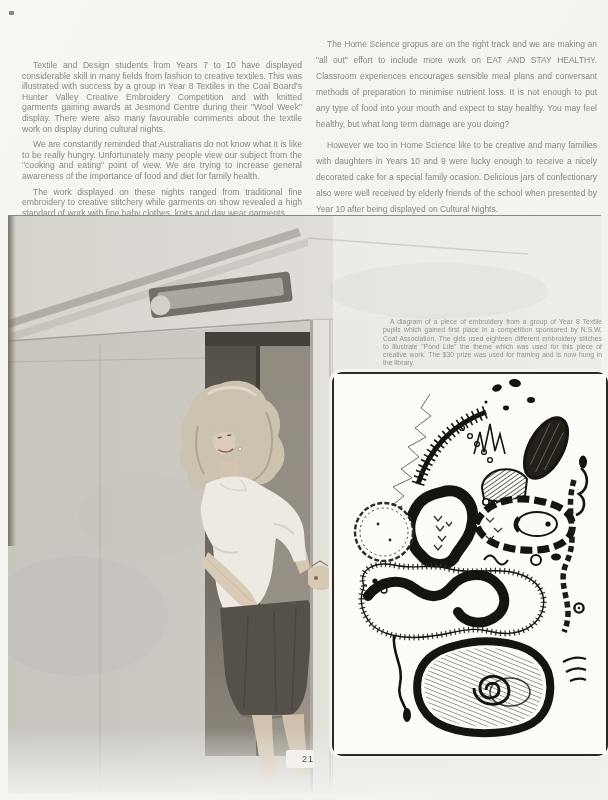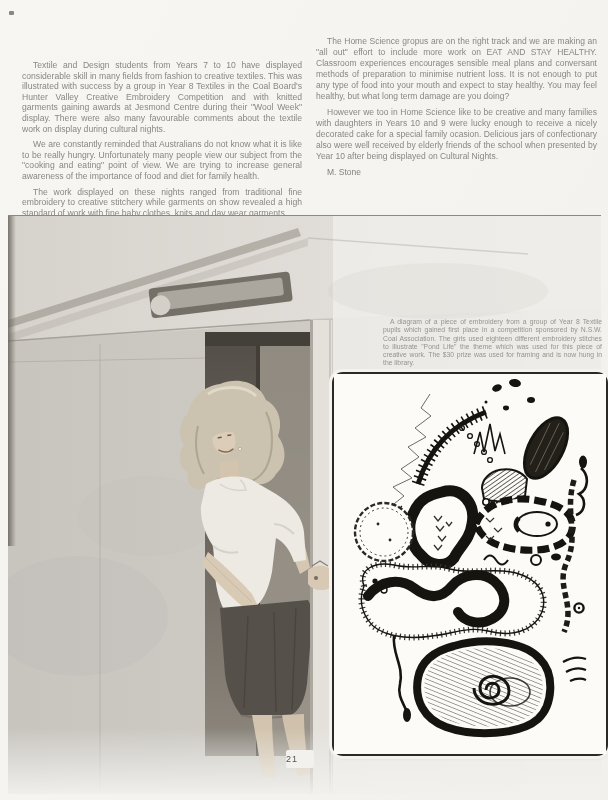--- a/index.html
+++ b/index.html
@@ -12,21 +12,21 @@
   .page{position:absolute;inset:0;background:linear-gradient(120deg,#f7f6f3 0%,#f4f3ef 60%,#f1f0ec 100%);}
   .corner-mark{position:absolute;left:9px;top:11px;width:5px;height:4px;background:#5a5852;opacity:.7;border-radius:1px;}
   .title{
     position:absolute;left:22px;top:10px;width:280px;
     text-align:center;font-size:21px;letter-spacing:1px;
     color:#4c4b48;font-weight:400;
   }
   .col{position:absolute;font-size:8.6px;line-height:10.6px;color:#8a8781;text-align:justify;}
   .col p{margin:0 0 5px 0;text-indent:11px;}
   .col-left{left:22px;top:44px;width:280px;margin-top:16px;}
-  .col-right{left:316px;top:36px;width:281px;font-size:8.5px;line-height:11px;}
+  .col-right{left:316px;top:36px;width:281px;font-size:8.5px;line-height:16px;}
   .byline{text-align:left;margin-top:6px;text-indent:0;padding-right:4px;color:#84817b;}
   .photo{
     position:absolute;left:8px;top:215px;width:593px;height:578px;
     border-top:1px solid #8d897f;
   }
   .photo svg{display:block;}
   .caption{
     position:absolute;left:383px;top:318px;width:219px;
     font-size:6.8px;line-height:8.3px;color:#97938c;text-align:justify;
   }
@@ -34,21 +34,21 @@
   .inset{
     position:absolute;left:332px;top:372px;width:272px;height:380px;
     background:#fcfbf8;
     border:2px solid #2b2925;border-radius:11px;
     box-shadow:0 0 0 3px #f3f2ee, 1px 2px 3px rgba(90,85,75,.25);
   }
   .inset svg{display:block;}
   .page-number{
     position:absolute;left:286px;top:750px;width:28px;height:18px;
     background:#f2f1ee;border-radius:2px;
-    font-size:9px;color:#55534f;text-align:left;line-height:18px;letter-spacing:1px;
+    font-size:9px;color:#55534f;text-align:right;line-height:18px;letter-spacing:1px;
   }
 </style>
 </head>
 <body>
 
 <div class="page">
 
   <div class="corner-mark"></div>
 
 

